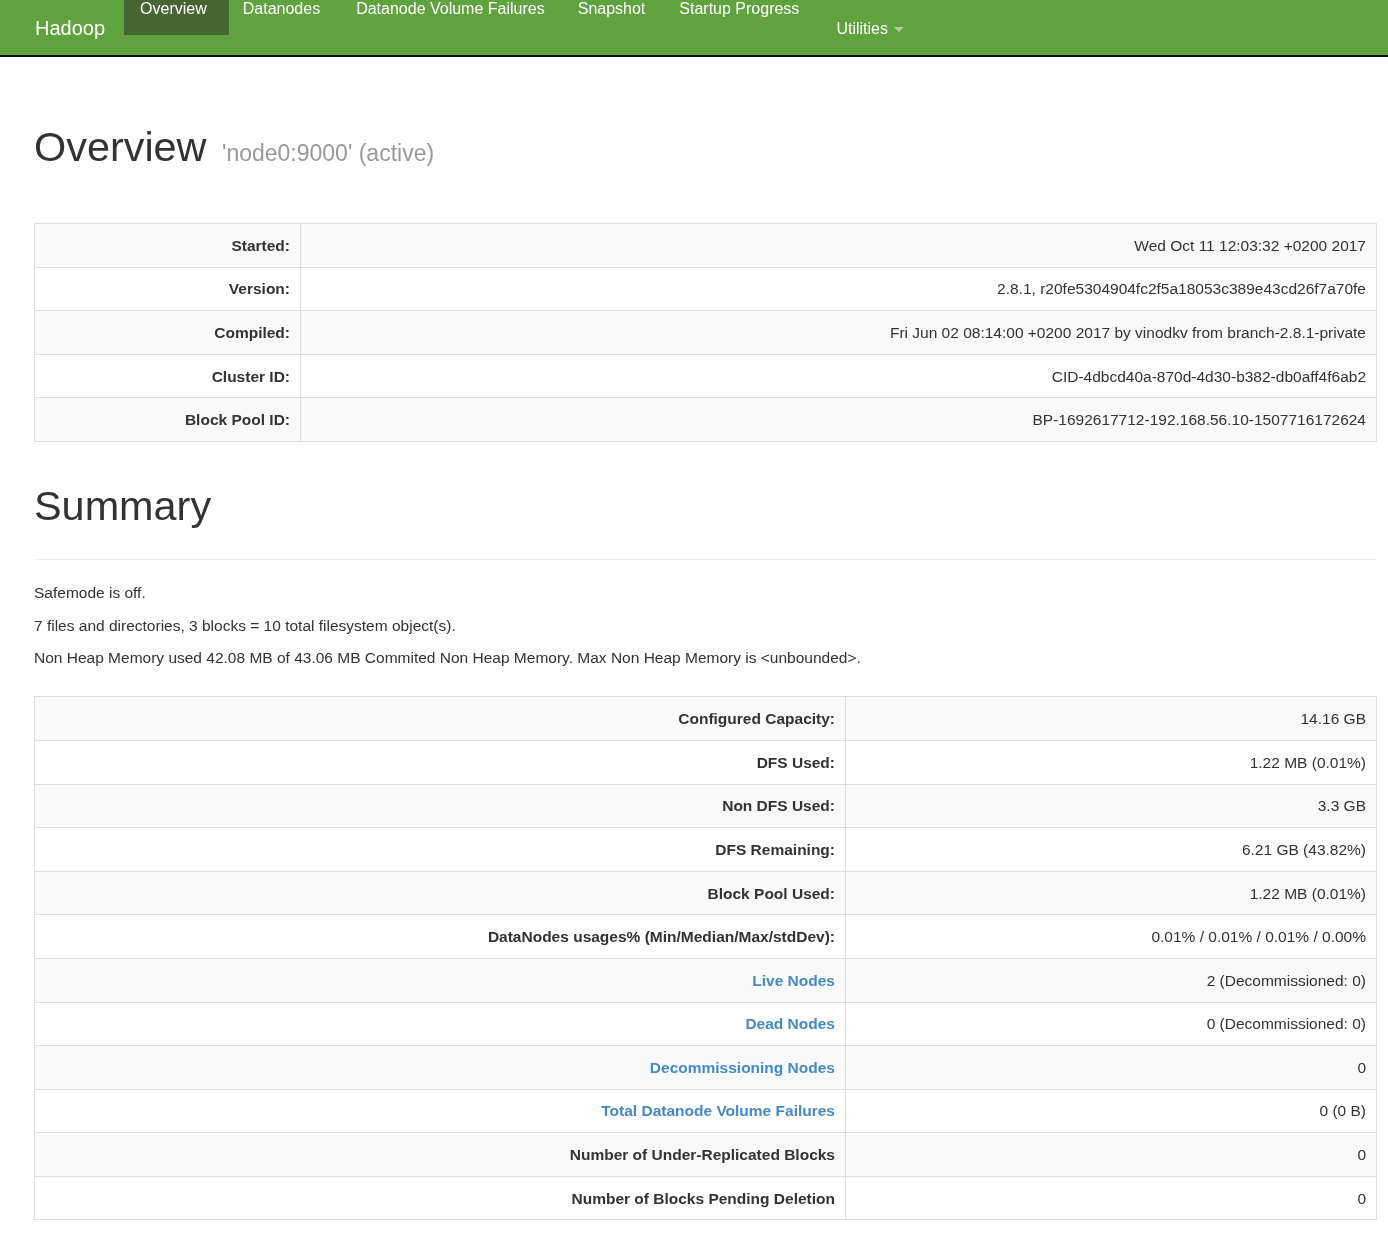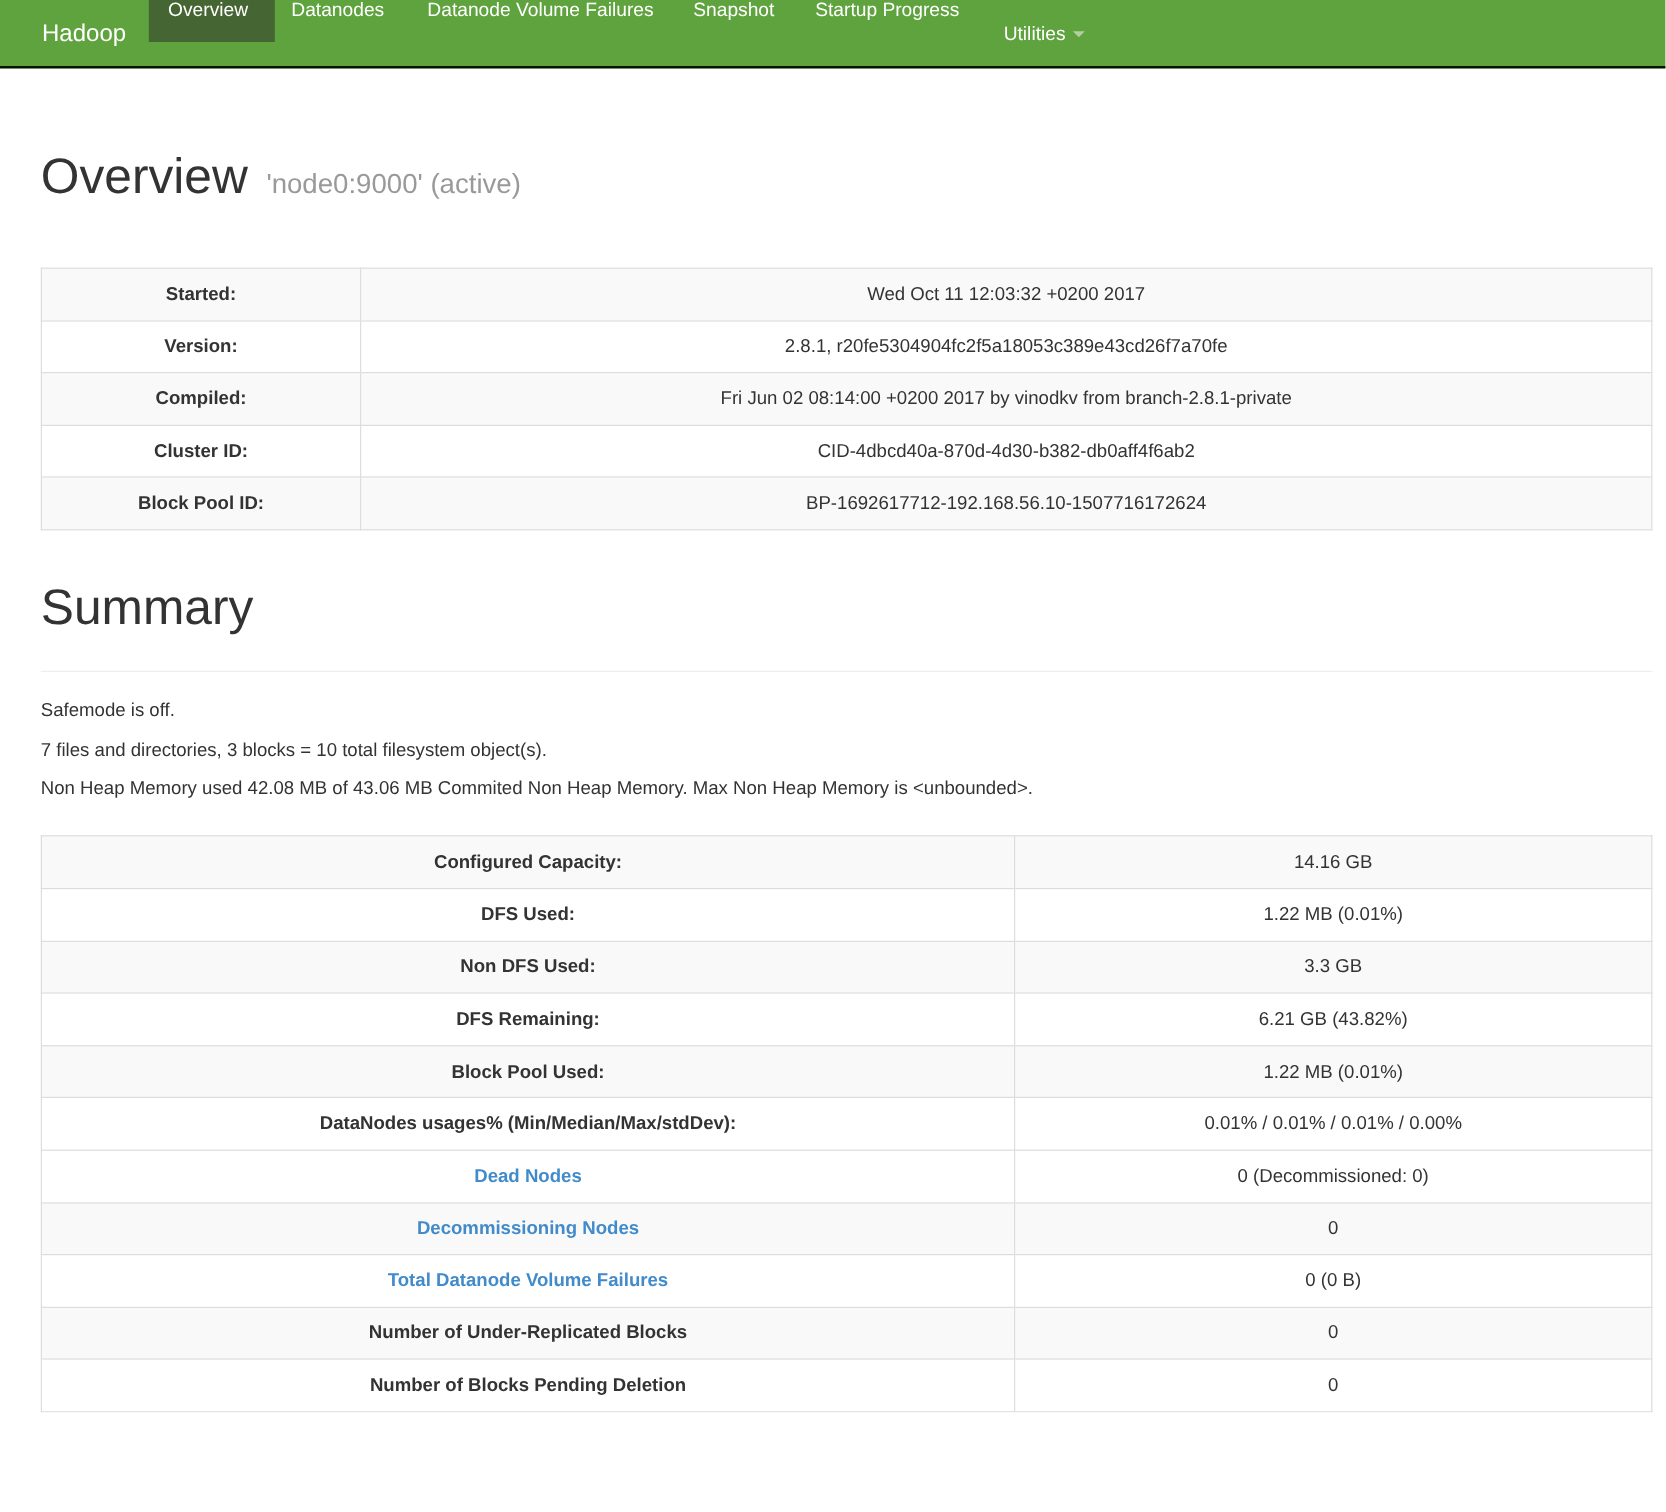--- a/index.html
+++ b/index.html
@@ -28,21 +28,21 @@
   h1 { font-weight:400; font-size:41.4px; line-height:44px; margin:0; color:#333; }
   h1 small { font-size:23px; color:#999; font-weight:400; margin-left:4px; }
   #overview-header { margin-top:68px; }
   #overview-table { margin-top:48px; }
   .page-header { margin:42px 0 22px 0; padding-bottom:31px; border-bottom:1px solid #eee; }
   p.summary-line { margin:0 0 11.7px 0; }
   #summary-table { margin-top:28px; }
 
   table.htable { width:100%; border-collapse:collapse; table-layout:fixed; border:1px solid #ddd; }
   table.htable th, table.htable td { border:1px solid #ddd; padding:10.8px 10px; line-height:21px;
-      text-align:center; vertical-align:top; font-weight:400; overflow:hidden; white-space:nowrap; }
+      text-align:right; vertical-align:top; font-weight:400; overflow:hidden; white-space:nowrap; }
   table.htable th { font-weight:700; }
   table.htable tr.odd { background:#f9f9f9; }
   #overview-table col.c1 { width:266px; }
   #summary-table col.c1 { width:811px; }
   a.tlink { color:#428bca; text-decoration:none; }
 </style>
 </head>
 <body>
 
 <nav class="navbar">
@@ -135,20 +135,24 @@
         <td>6.21 GB (43.82%)</td>
       </tr>
       <tr class="odd">
         <th>Block Pool Used:</th>
         <td>1.22 MB (0.01%)</td>
       </tr>
       <tr>
         <th>DataNodes usages% (Min/Median/Max/stdDev):</th>
         <td>0.01% / 0.01% / 0.01% / 0.00%</td>
       </tr>
+      <tr class="odd">
+        <th><a class="tlink" href="#">Live Nodes</a></th>
+        <td>2 (Decommissioned: 0)</td>
+      </tr>
       <tr>
         <th><a class="tlink" href="#">Dead Nodes</a></th>
         <td>0 (Decommissioned: 0)</td>
       </tr>
       <tr class="odd">
         <th><a class="tlink" href="#">Decommissioning Nodes</a></th>
         <td>0</td>
       </tr>
       <tr>
         <th><a class="tlink" href="#">Total Datanode Volume Failures</a></th>

